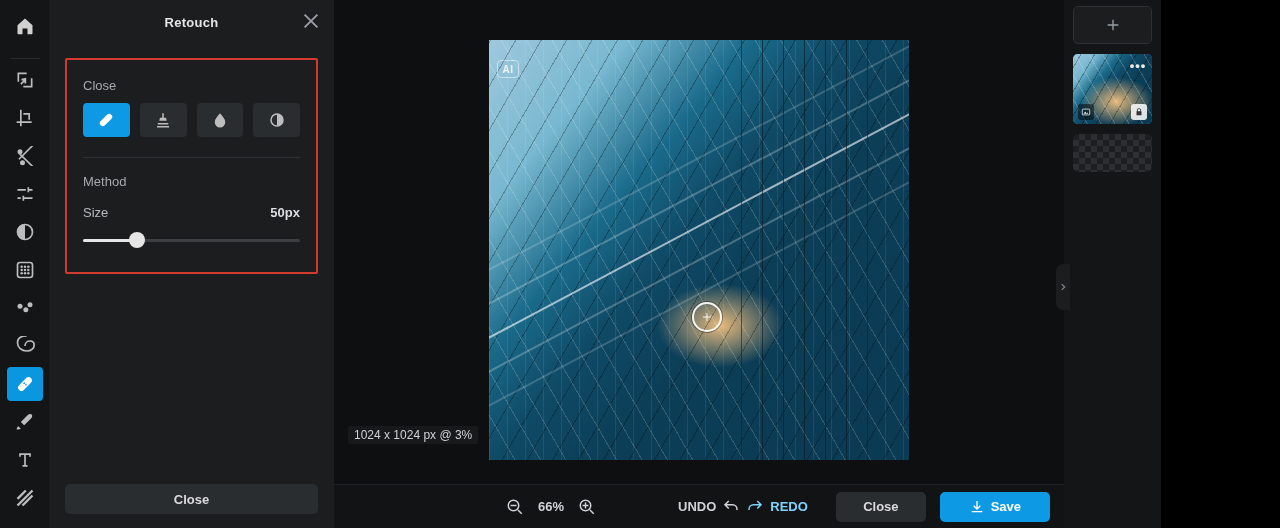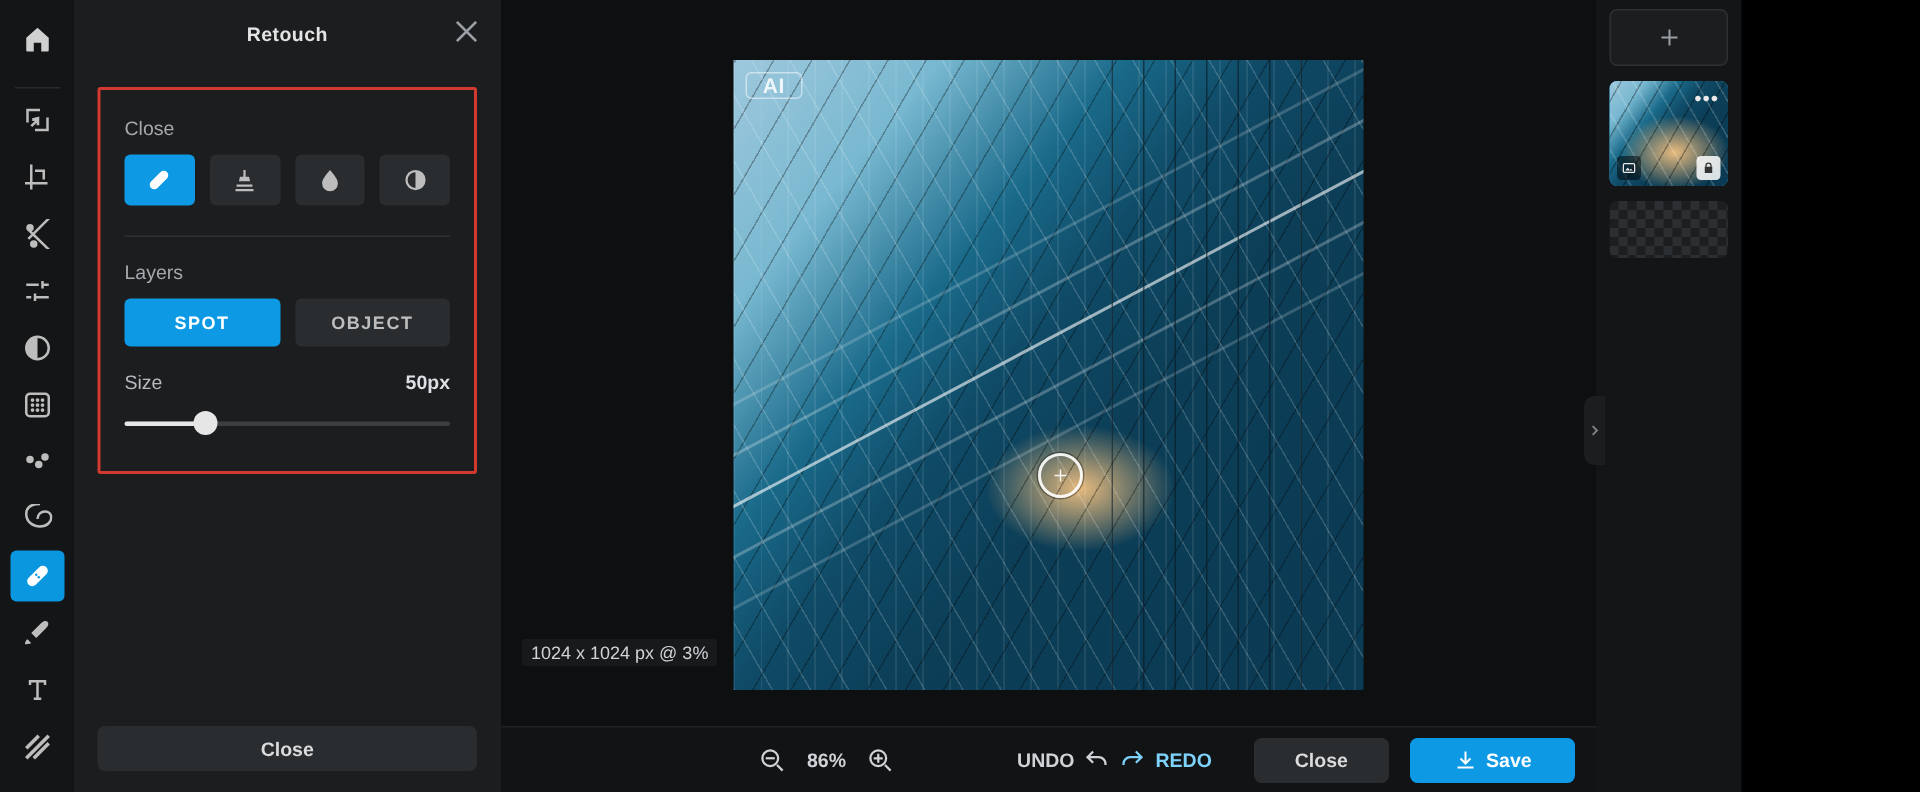--- a/index.html
+++ b/index.html
@@ -51,21 +51,21 @@
     overflow:hidden;
   }
   .canvas-img::before { content:""; position:absolute; inset:0;
     background:
       repeating-linear-gradient(60deg, rgba(255,255,255,.16) 0 1px, transparent 1px 22px),
       repeating-linear-gradient(-60deg, rgba(0,0,0,.28) 0 1px, transparent 1px 22px),
       repeating-linear-gradient(90deg, rgba(255,255,255,.08) 0 1px, transparent 1px 18px);
   }
   .canvas-img .edge { position:absolute; left:-20%; right:-20%; top:44%; height:2px; background:rgba(255,255,255,.6); transform:rotate(-28deg); box-shadow: 0 -30px 0 rgba(255,255,255,.25), 0 30px 0 rgba(255,255,255,.25), 0 -60px 0 rgba(255,255,255,.18), 0 60px 0 rgba(255,255,255,.18); }
   .canvas-img .vbar { position:absolute; top:0; bottom:0; width:1.5px; background:rgba(10,24,32,.6); }
-  .ai-badge { position:absolute; top:8px; left:8px; width:38px; height:18px; border-radius:4px; border:1px solid rgba(255,255,255,.5); display:flex; align-items:center; justify-content:center; font-size:14px; font-weight:700; color:rgba(255,255,255,.85); letter-spacing:.5px; }
+  .ai-badge { position:absolute; top:20px; left:8px; width:22px; height:18px; border-radius:4px; border:1px solid rgba(255,255,255,.5); display:flex; align-items:center; justify-content:center; font-size:10px; font-weight:700; color:rgba(255,255,255,.85); letter-spacing:.5px; }
   .brush-cursor { position:absolute; width:30px; height:30px; border:2px solid rgba(255,255,255,.9); border-radius:50%; left:52%; top:66%; margin-left:-15px; margin-top:-15px; box-shadow:0 0 0 1px rgba(0,0,0,.35); }
   .brush-cursor::before,.brush-cursor::after{content:"";position:absolute;background:rgba(255,255,255,.9);}
   .brush-cursor::before{left:50%;top:50%;width:8px;height:1px;transform:translate(-50%,-50%);}
   .brush-cursor::after{left:50%;top:50%;width:1px;height:8px;transform:translate(-50%,-50%);}
 
   .status-dims { position:absolute; left:14px; bottom:40px; color:#cfd3d7; font-size:12px; background:rgba(25,27,29,.85); padding:2px 6px; border-radius:2px; }
 
   .bottom-bar { height:44px; display:flex; align-items:center; padding:0 14px; gap:14px; background:#121314; border-top:1px solid #1f2224; }
   .bb-group { display:flex; align-items:center; gap:10px; }
   .bb-btn { height:30px; padding:0 14px; display:flex; align-items:center; justify-content:center; background:#2a2d2f; border-radius:5px; color:#d9dbdd; font-weight:700; font-size:13px; cursor:pointer; }
@@ -230,25 +230,21 @@
               </svg>
             </div>
           <div class="tool-btn">
               <svg viewBox="0 0 24 24">
                 <circle cx="12" cy="12" r="8" fill="none" stroke="currentColor" stroke-width="2"></circle>
                 <path d="M12 4a8 8 0 0 1 0 16z"></path>
               </svg>
             </div>
         </div>
         <div class="hr"></div>
-        <div class="label">Layers</div>
-        <div class="method-row">
-          <div class="seg active">SPOT</div>
-          <div class="seg">OBJECT</div>
-        </div>
+        <div class="label">Method</div>
         <div class="size-head">
           <span>Size</span>
           <span class="val">50px</span>
         </div>
         <div class="slider">
           <div class="track"></div>
           <div class="fill"></div>
           <div class="thumb"></div>
         </div>
       </div>
@@ -277,21 +273,21 @@
     <div class="bottom-bar">
       <div class="bb-spacer" style="flex:0 0 140px"></div>
       <div class="bb-group">
         <div class="bb-icon">
             <svg viewBox="0 0 24 24">
               <circle cx="10" cy="10" r="7" fill="none" stroke="currentColor" stroke-width="2"></circle>
               <path d="M6 10h8" stroke="currentColor" stroke-width="2"></path>
               <path d="M16 16l5 5" stroke="currentColor" stroke-width="2"></path>
             </svg>
           </div>
-        <div class="bb-text">86%</div>
+        <div class="bb-text">66%</div>
         <div class="bb-icon">
             <svg viewBox="0 0 24 24">
               <circle cx="10" cy="10" r="7" fill="none" stroke="currentColor" stroke-width="2"></circle>
               <path d="M6 10h8M10 6v8" stroke="currentColor" stroke-width="2"></path>
               <path d="M16 16l5 5" stroke="currentColor" stroke-width="2"></path>
             </svg>
           </div>
       </div>
       <div class="bb-spacer" style="flex:0 0 50px"></div>
       <div class="undo-redo">

